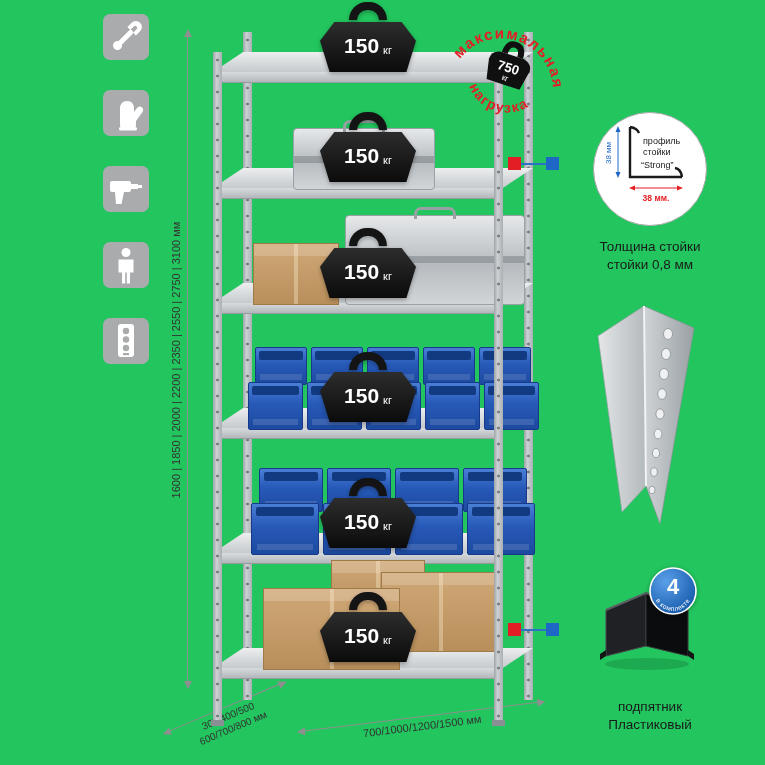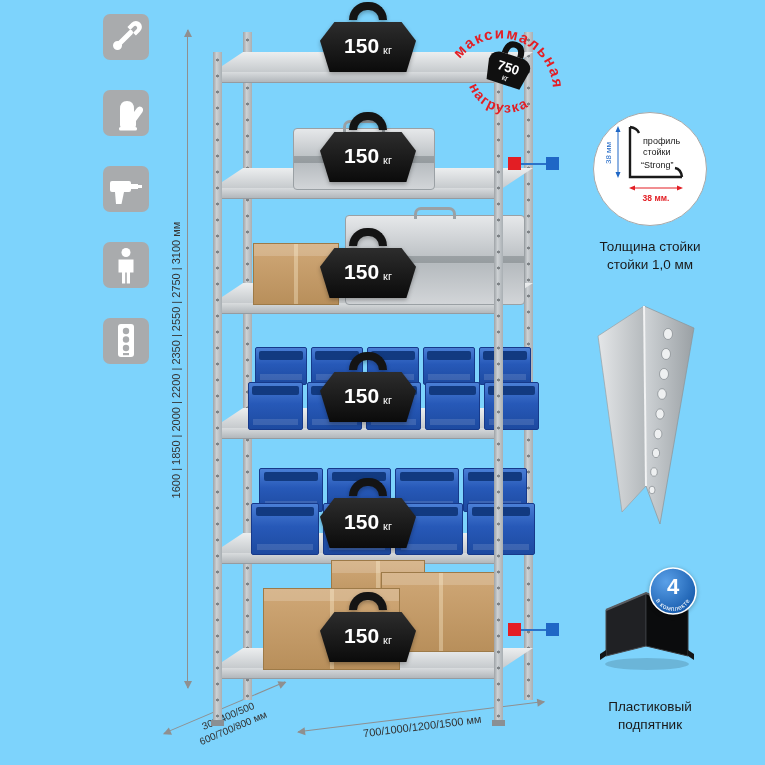--- a/index.html
+++ b/index.html
@@ -1,16 +1,16 @@
 <!DOCTYPE html>
 <html><head>
 <meta charset="utf-8">
 <style>
   html,body{margin:0;padding:0;background:#fff;}
-  .canvas{position:relative;width:765px;height:765px;background:#7dd3fc;overflow:hidden;
+  .canvas{position:relative;width:765px;height:765px;background:#22c55e;overflow:hidden;
           font-family:"Liberation Sans", sans-serif;color:#1a1a1a;}
 
   
   .icon-col{position:absolute;left:103px;top:14px;display:flex;flex-direction:column;gap:30px;}
   .app-icon{width:46px;height:46px;background:#a9abad;border-radius:7px;
             display:flex;align-items:center;justify-content:center;}
   .app-icon svg{width:46px;height:46px;}
 
   
   .dim-v{position:absolute;left:187px;top:30px;width:1px;height:658px;background:#8f8f8f;}
@@ -293,21 +293,21 @@
       <text x="49" y="42" class="pc-label">стойки</text>
       <text x="47" y="55" class="pc-label">“Strong”</text>
       <line x1="38" y1="75" x2="86" y2="75" stroke="#e31e24" stroke-width="1"></line>
       <polygon points="35,75 41,72.5 41,77.5" fill="#e31e24"></polygon>
       <polygon points="89,75 83,72.5 83,77.5" fill="#e31e24"></polygon>
       <text x="62" y="88" class="dim-red" text-anchor="middle">38 мм.</text>
     </svg>
   </div>
   <div class="caption" style="left:575px;top:238px;width:150px">
     <div>Толщина стойки</div>
-    <div>стойки 1,0 мм</div>
+    <div>стойки 0,8 мм</div>
   </div>
 
   <svg class="angle-post" width="145" height="240" viewBox="0 0 145 240">
     <defs>
       <linearGradient id="gradL" x1="0" y1="0" x2="1" y2="0">
           <stop offset="0" stop-color="#e4e6e8"></stop>
           <stop offset="1" stop-color="#b4b9bc"></stop>
         </linearGradient>
       <linearGradient id="gradR" x1="0" y1="0" x2="1" y2="0">
           <stop offset="0" stop-color="#cfd3d6"></stop>
@@ -342,22 +342,22 @@
           <stop offset="0" stop-color="#5aa0e8"></stop>
           <stop offset="1" stop-color="#1256a8"></stop>
         </radialGradient>
       <path id="badgeArc" d="M 6 26 A 19 19 0 0 0 44 26"></path>
     </defs>
     <circle cx="25" cy="25" r="23" fill="url(#bgrad)" stroke="#ffffff" stroke-width="1.6"></circle>
     <text x="25" y="28" class="badge-num" text-anchor="middle">4</text>
     <text class="badge-arc" text-anchor="middle"><textPath href="#badgeArc" startOffset="50%">в комплекте</textPath></text>
   </svg>
   <div class="caption" style="left:575px;top:698px;width:150px">
+    <div>подпятник</div>
     <div>Пластиковый</div>
-    <div>подпятник</div>
   </div>
 
   <div class="dim-diag" style="left:164px;top:706px;width:132px;transform:rotate(-23deg)">
     <div class="dline"></div>
     <div class="dim-text small">
       <div>300/400/500</div>
       <div>600/700/800 мм</div>
     </div>
   </div>
   <div class="dim-diag" style="left:298px;top:716px;width:248px;transform:rotate(-7deg)">

